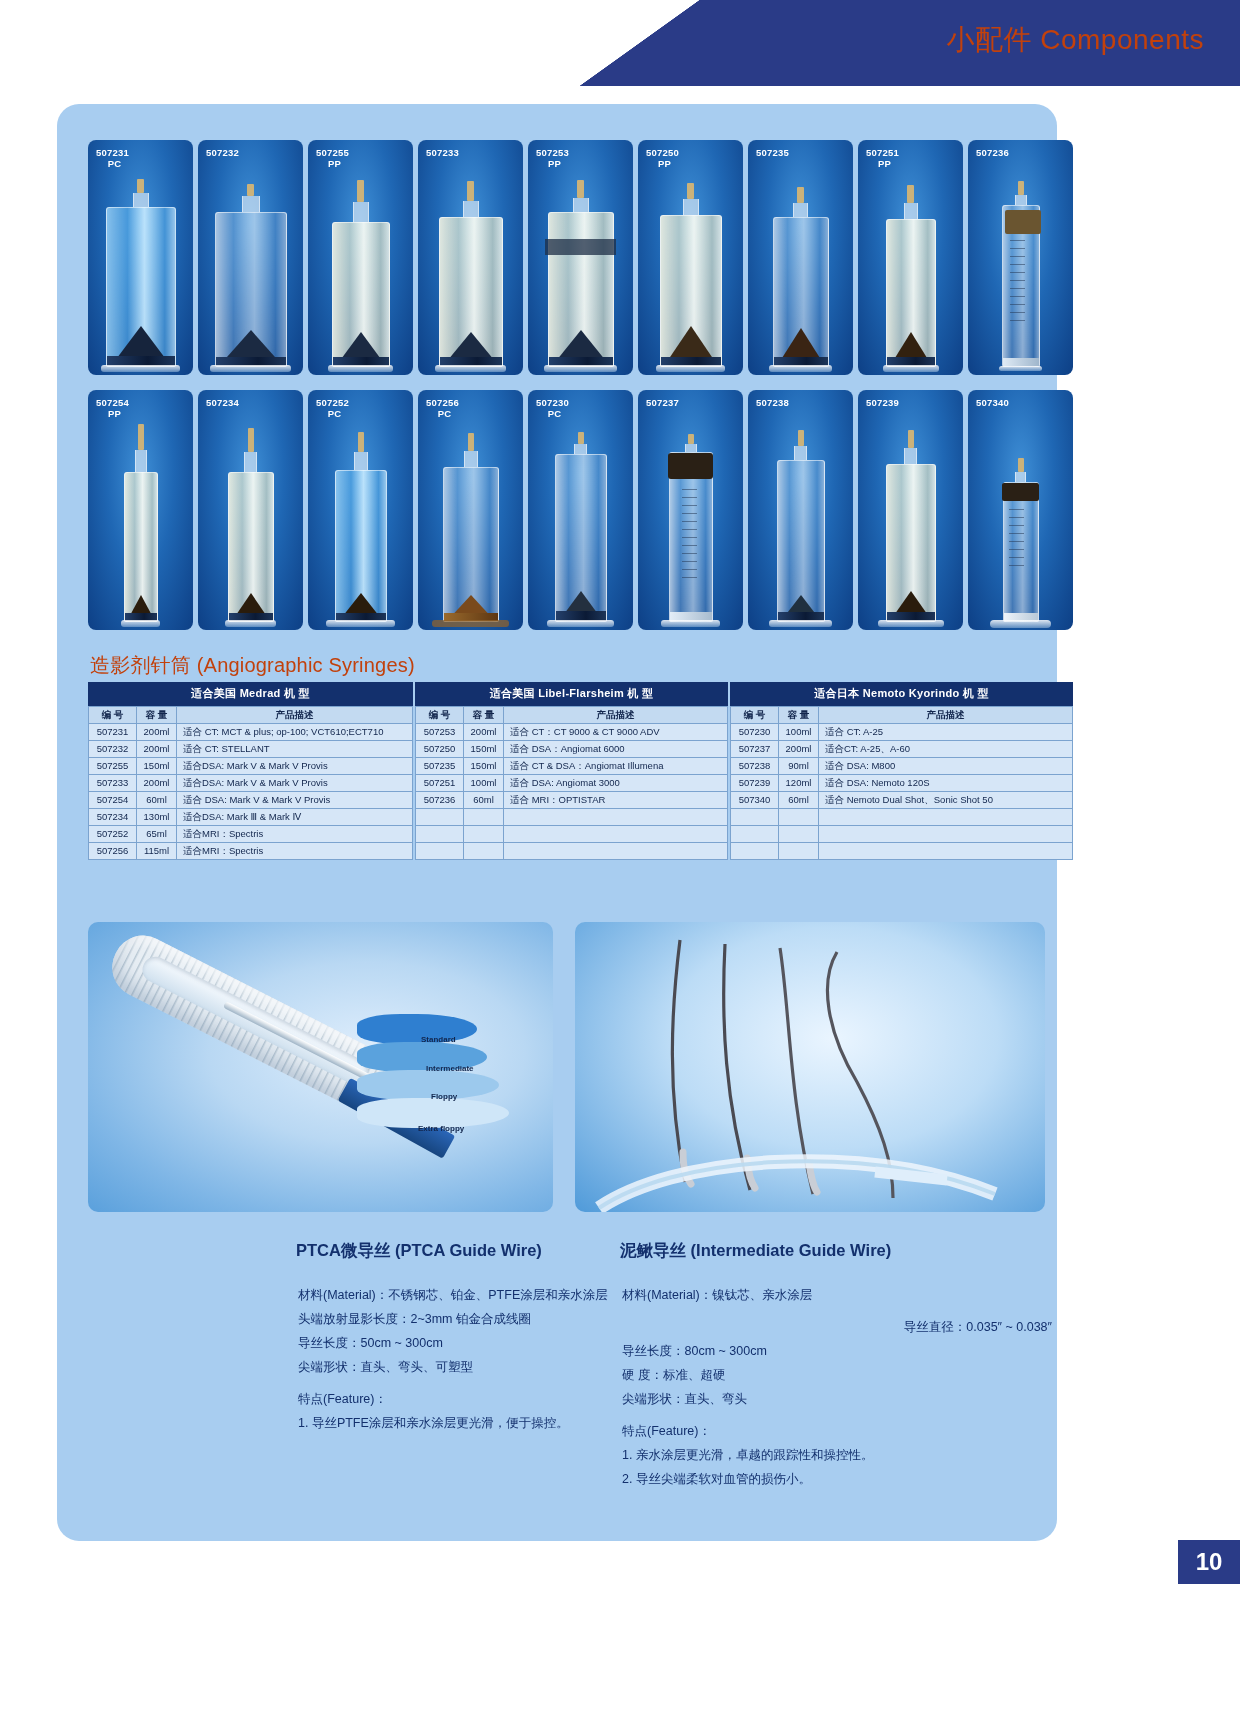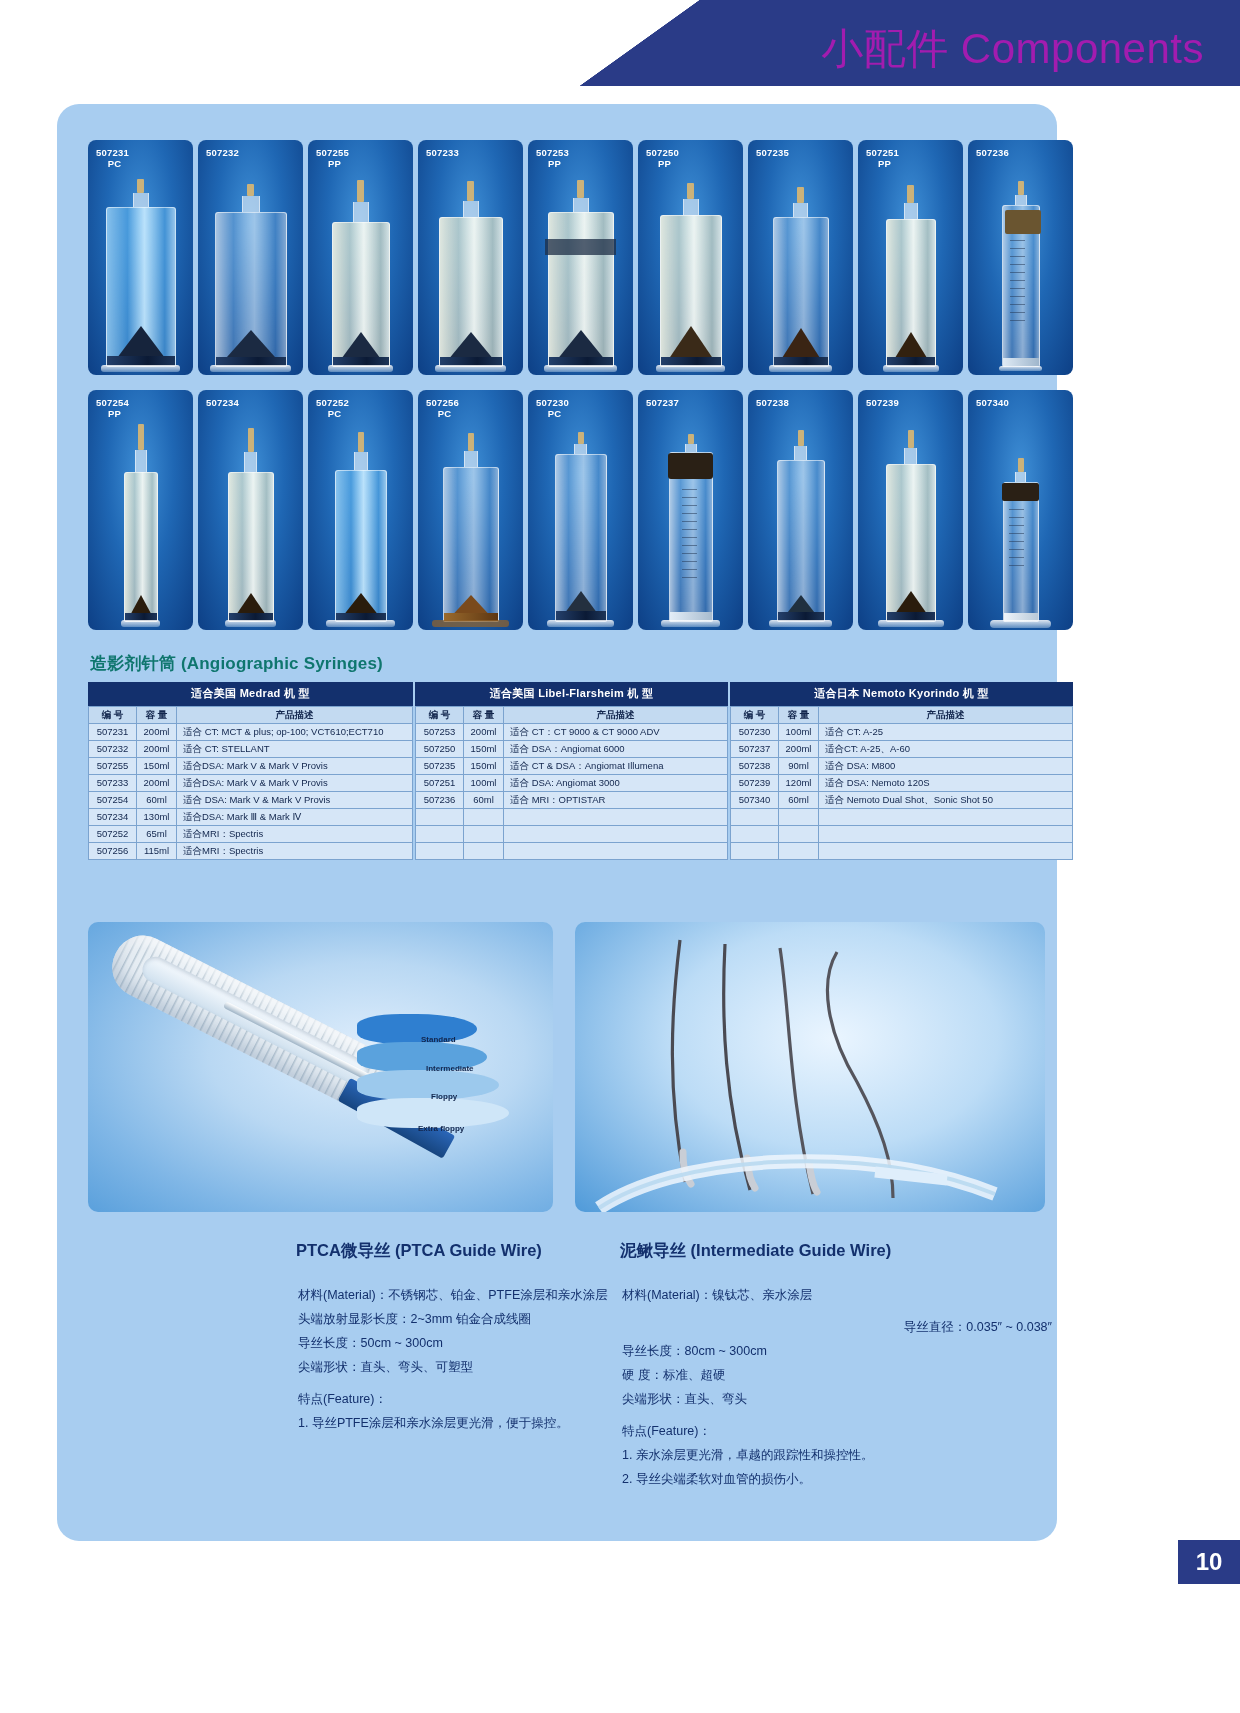--- a/index.html
+++ b/index.html
@@ -20,21 +20,21 @@
   .header-bar {
     position:absolute; right:0; top:0; width:540px; height:86px;
     background:#2a3b87;
   }
   .header-bar-shape {
     position:absolute; right:540px; top:0; width:120px; height:86px;
     background:linear-gradient(to bottom right, #ffffff 0%, #ffffff 49.6%, #2a3b87 50%, #2a3b87 100%);
   }
   .header-title {
     position:absolute; right:36px; top:21px;
-    color:#a21caf; font-size:42px; letter-spacing:0.5px;
+    color:#c2410c; font-size:28px; letter-spacing:0.5px;
     white-space:nowrap;
   }
 
   
   .main-panel {
     position:absolute; left:57px; top:104px; width:1000px; height:1437px;
     background:#a8cdf0;
     border-radius:22px;
   }
   .prod-card {
@@ -91,21 +91,21 @@
   }
   .syr .grad {
     position:absolute; right:5px; top:10%; height:80%; width:26px;
   }
   .syr .grad i {
     display:block; height:1px; background:rgba(40,60,90,0.55); margin-bottom:7px; width:60%;
   }
 
   
   .sec-title {
-    position:absolute; color:#0f766e; font-size:17px; font-weight:bold;
+    position:absolute; color:#c2410c; font-size:20px; font-weight:normal;
     letter-spacing:0.2px;
   }
 
   
   .tbl-wrap { position:absolute; }
   table.spec {
     border-collapse:collapse; width:100%;
     font-size:9.5px; color:#12264d;
     background:#d6e6f7;
   }

